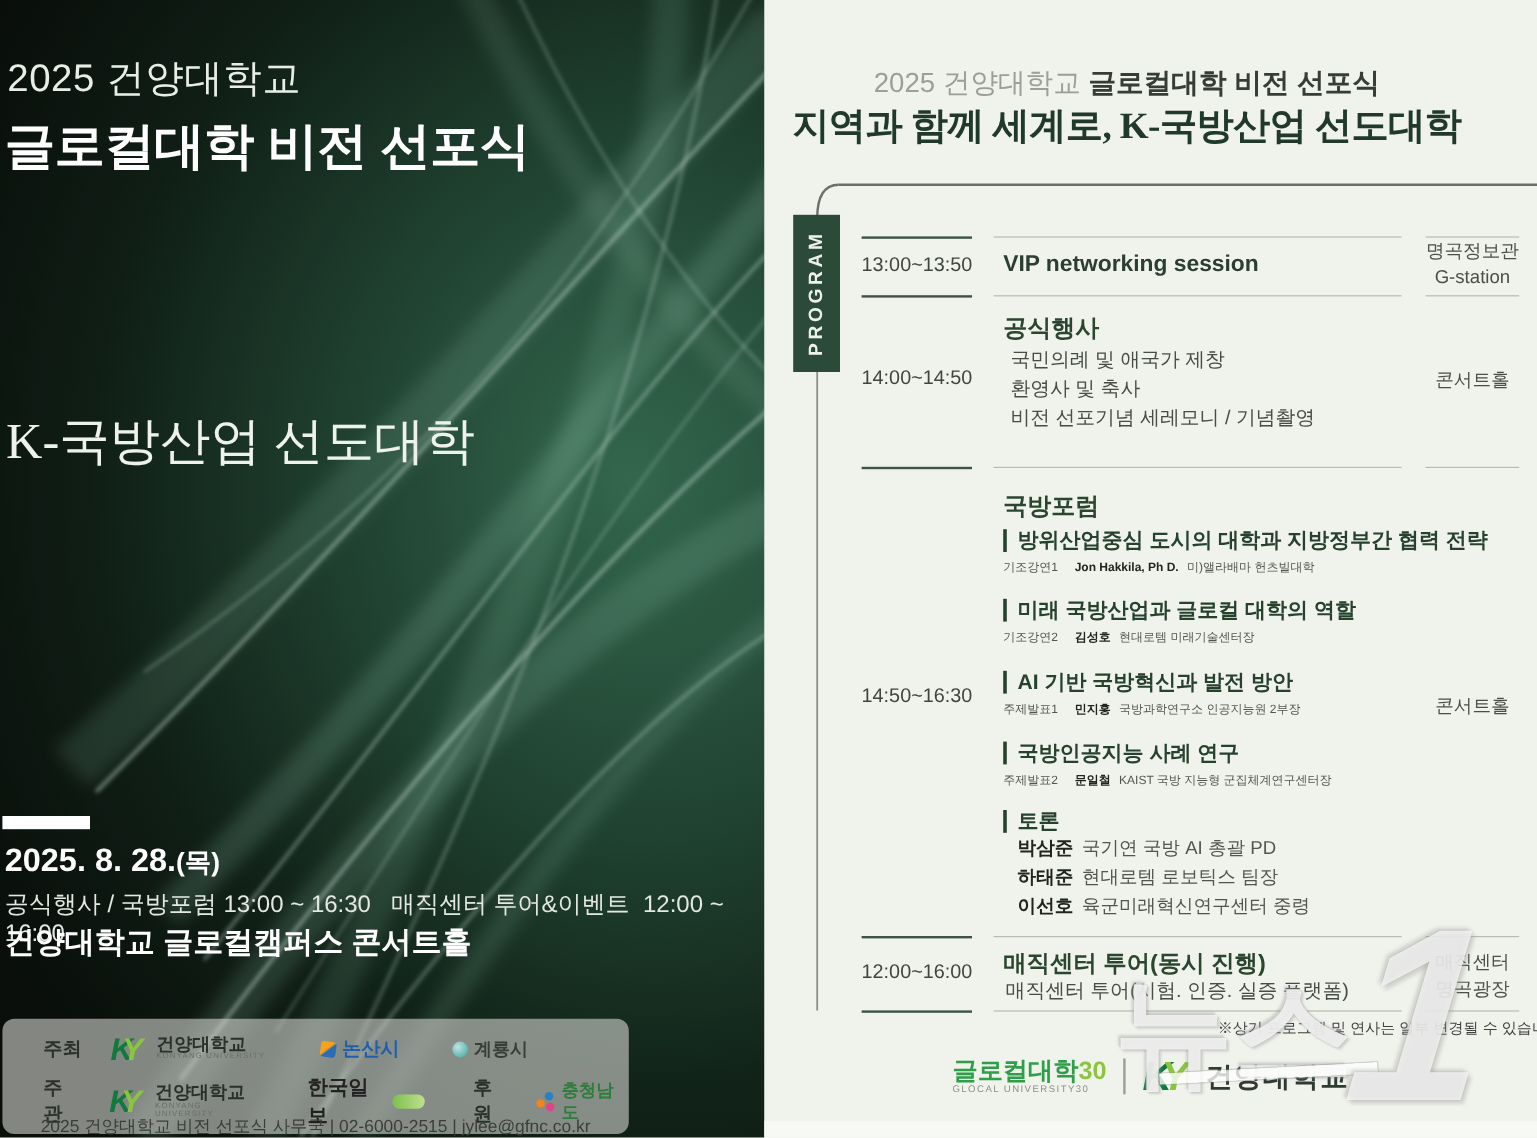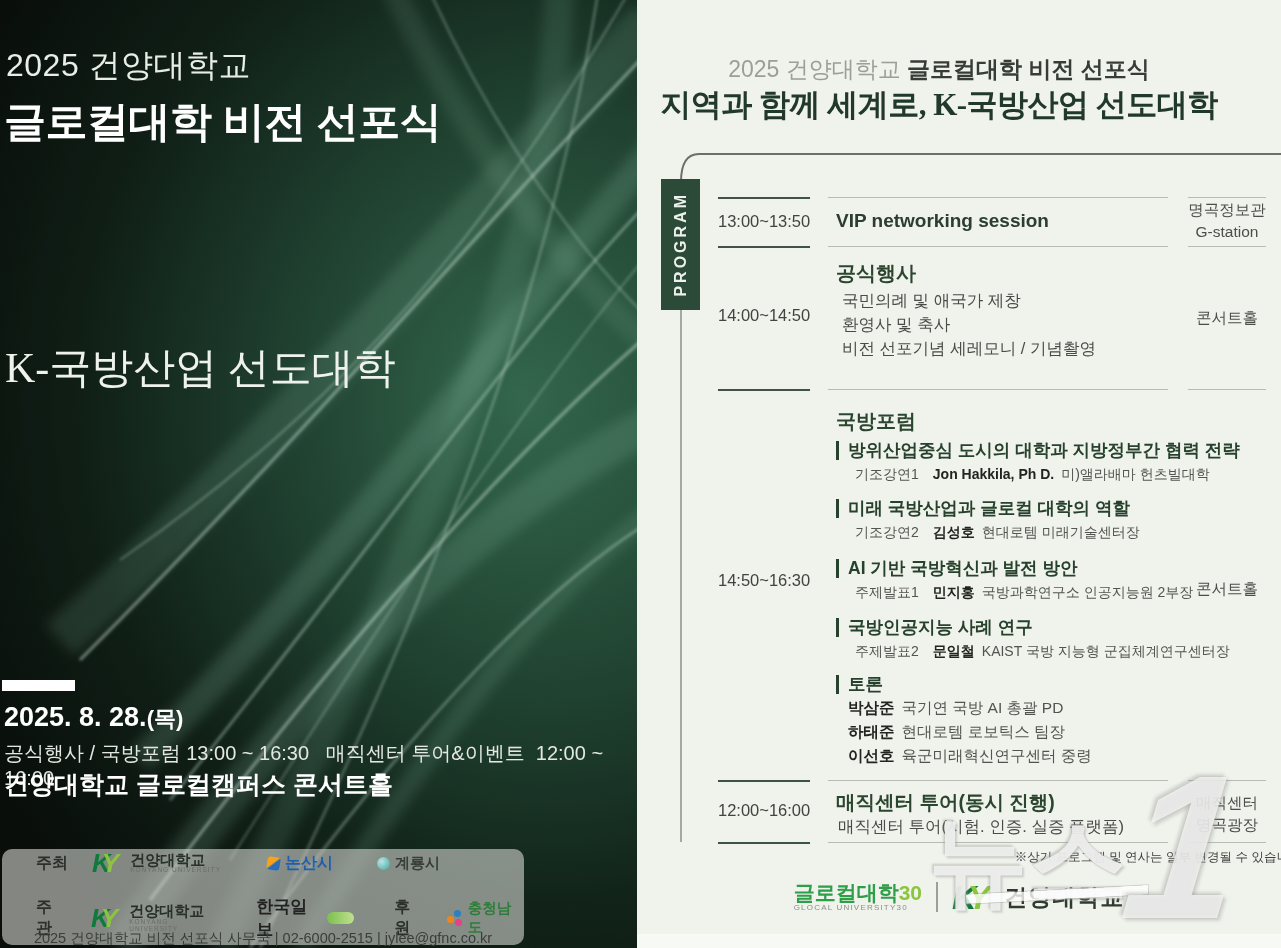--- a/index.html
+++ b/index.html
@@ -65,21 +65,21 @@
     color:#edf1ec;font-size:16px;font-weight:700;letter-spacing:3px;
   }
   .rule-time{height:0;border-top:2.5px solid #3c5346;width:92px;left:81px;}
   .rule-content{height:0;border-top:1.5px solid #b7bcb3;width:340px;left:191px;}
   .rule-loc{height:0;border-top:1.5px solid #b7bcb3;width:78px;left:551px;}
   .time{left:81px;width:92px;text-align:center;font-size:16.5px;color:#40453f;}
   .loc{left:546px;width:88px;text-align:center;font-size:15.5px;color:#4a4f49;line-height:1.4;}
   .sec-title{left:199px;font-size:20px;font-weight:800;color:#2b462f;}
   .row-items{left:205px;font-size:16.5px;color:#474c46;line-height:24px;}
   .talk-title{left:199px;font-size:17.5px;font-weight:800;color:#26422d;border-left:3px solid #26422d;padding-left:9px;line-height:1.1;}
-  .speaker-line{left:218px;font-size:14px;color:#50564f;}
+  .speaker-line{left:199px;font-size:10px;color:#50564f;}
   .speaker-line .role{margin-right:14px;}
   .speaker-line .name{font-weight:800;color:#20261f;margin-right:7px;}
   .panel-lines{left:211px;font-size:15.5px;line-height:24px;color:#50564f;}
   .panel-lines .name{font-weight:800;color:#20261f;margin-right:7px;text-align:right;}
   .rp-footnote{right:32px;top:849px;font-size:12.5px;color:#404040;}
   .rp-bottomstrip{left:0;top:934px;width:644px;height:14px;background:#f7f9f5;}
   .rp-footer{left:0;top:880px;width:644px;display:flex;align-items:center;justify-content:center;gap:14px;}
   .glocal-col{display:flex;flex-direction:column;line-height:1.1;align-items:flex-start;}
   .glocal-main{font-size:21px;font-weight:900;}
   .glocal-main .g1{color:#2f9e49;}
@@ -145,21 +145,21 @@
   <div class="abs lp-title">글로컬대학 비전 선포식</div>
   <div class="abs lp-subheadline">K-국방산업 선도대학</div>
   <div class="abs lp-bar"></div>
   <div class="abs lp-date">
     <span>2025. 8. 28.</span><span class="day">(목)</span>
   </div>
   <div class="abs lp-schedule">공식행사 / 국방포럼 13:00 ~ 16:30   매직센터 투어&amp;이벤트  12:00 ~ 16:00</div>
   <div class="abs lp-venue">건양대학교 글로컬캠퍼스 콘서트홀</div>
 
   <div class="abs lp-footer">
-    <div class="frow" style="top:1px;">
+    <div class="frow" style="top:12px;">
       <span class="flabel">주최</span>
       <span class="partner" style="margin-left:24px;">
         <span class="ky-mark"><span class="k">K</span><span class="y">Y</span></span>
         <span class="univ-col">
           <span class="univ-name">건양대학교</span>
           <span class="univ-sub">KONYANG UNIVERSITY</span>
         </span>
       </span>
       <span class="partner" style="margin-left:46px;">
         <span class="mini-icon" style="background:linear-gradient(135deg,#f6a21c 45%,#2b6cb8 55%);transform:rotate(8deg);"></span>

